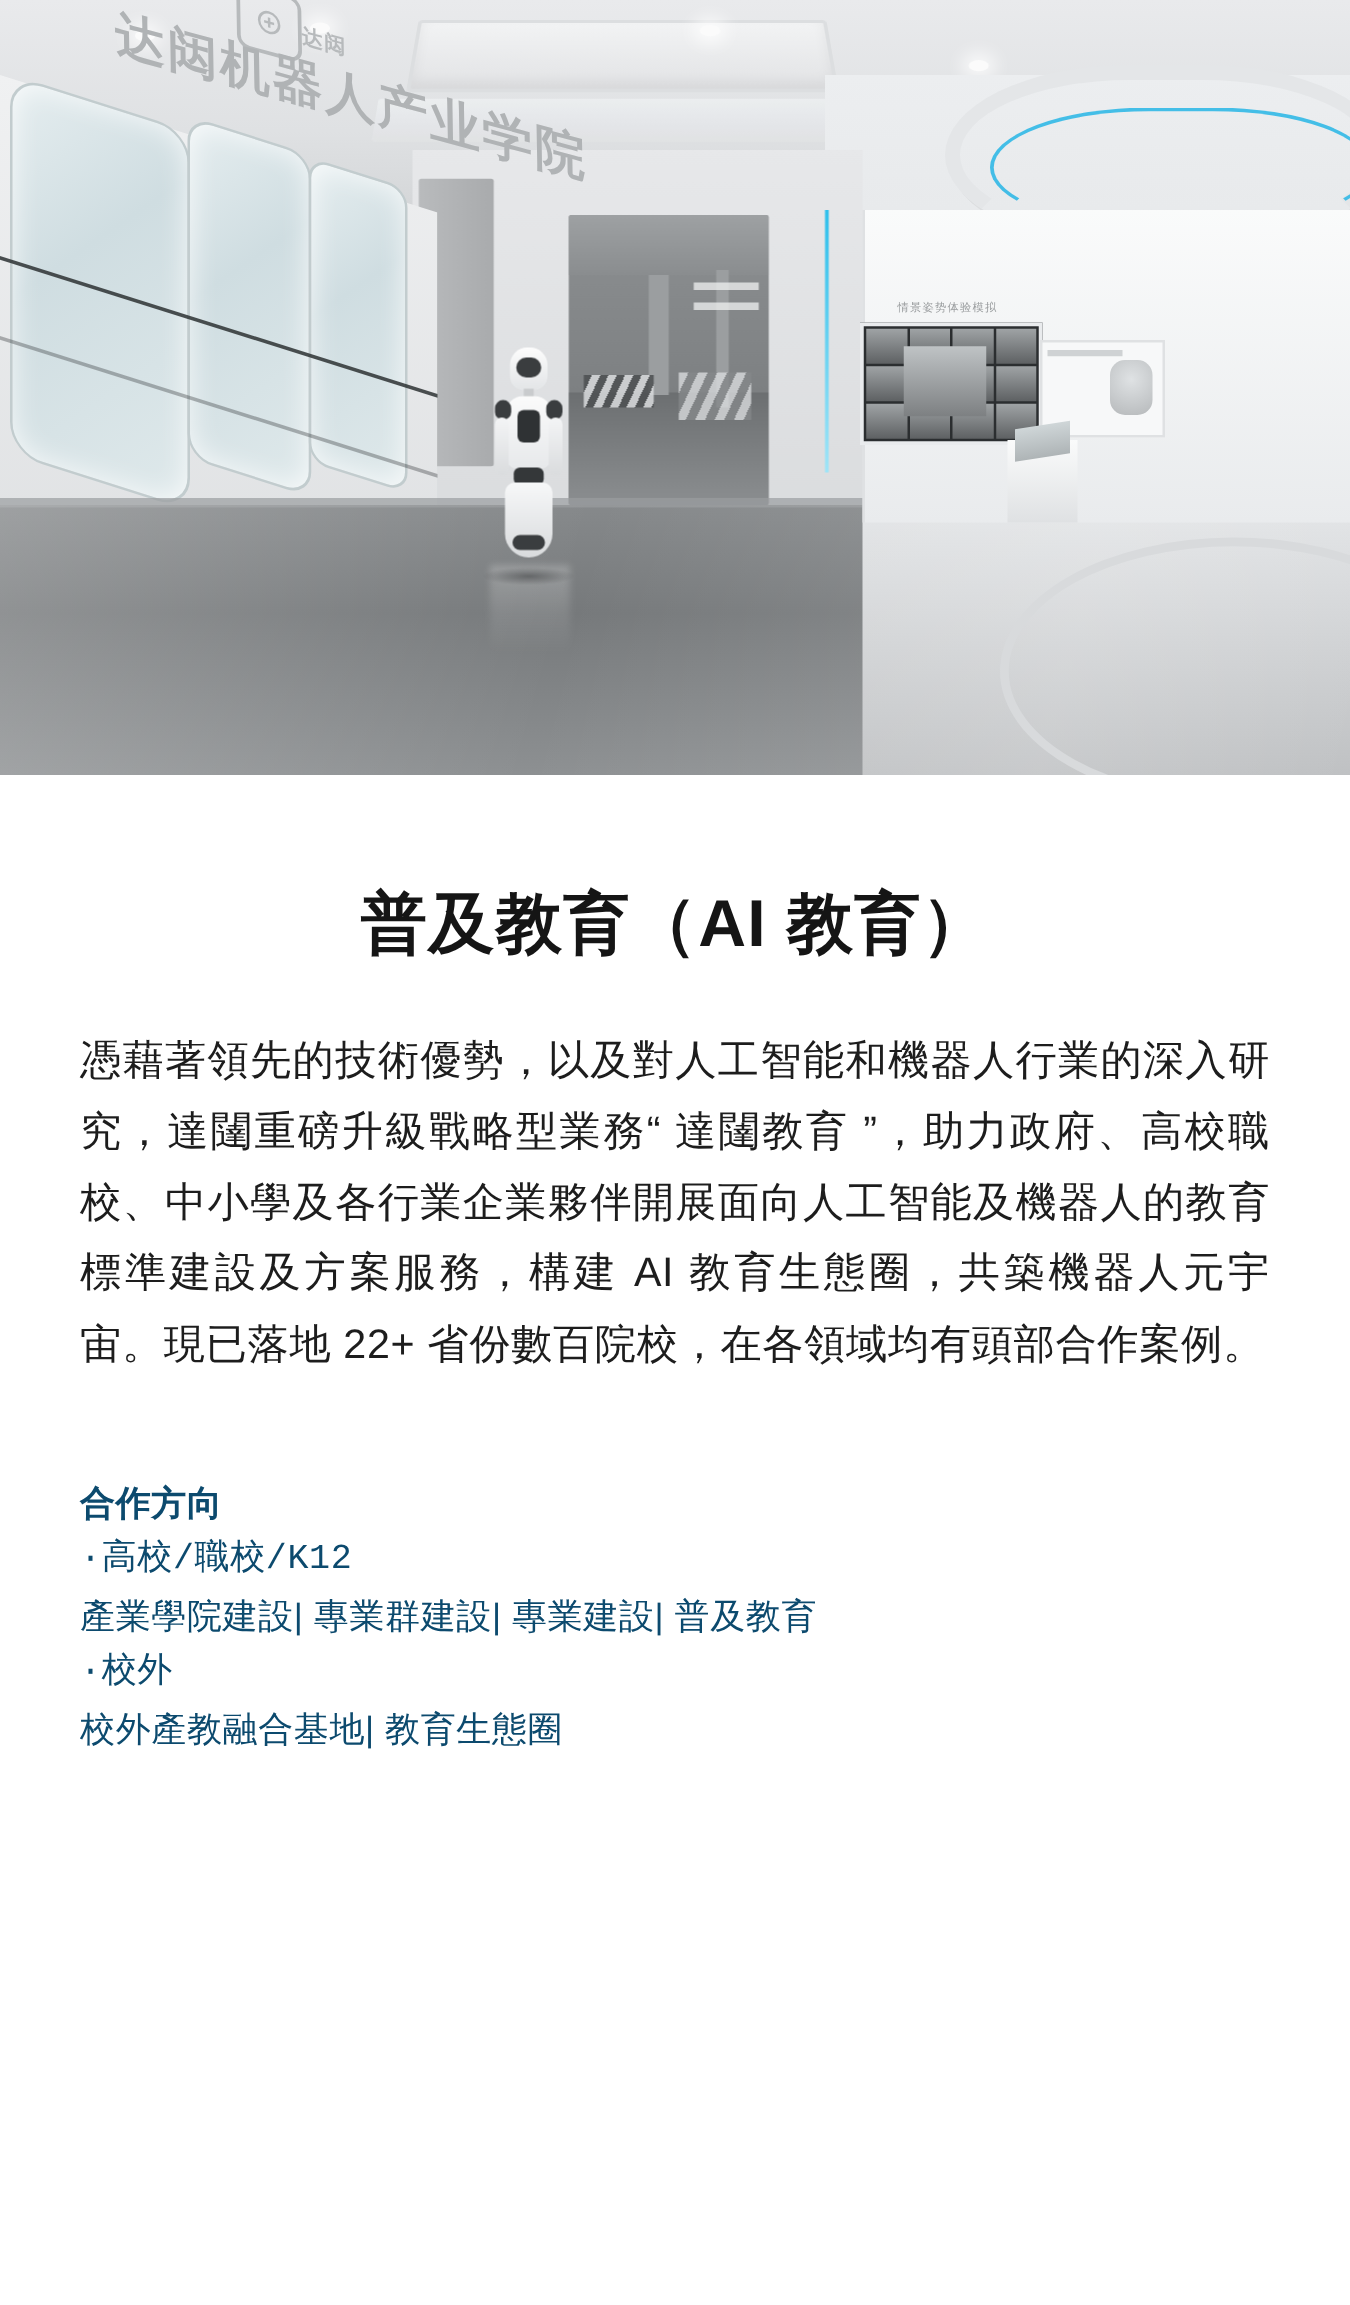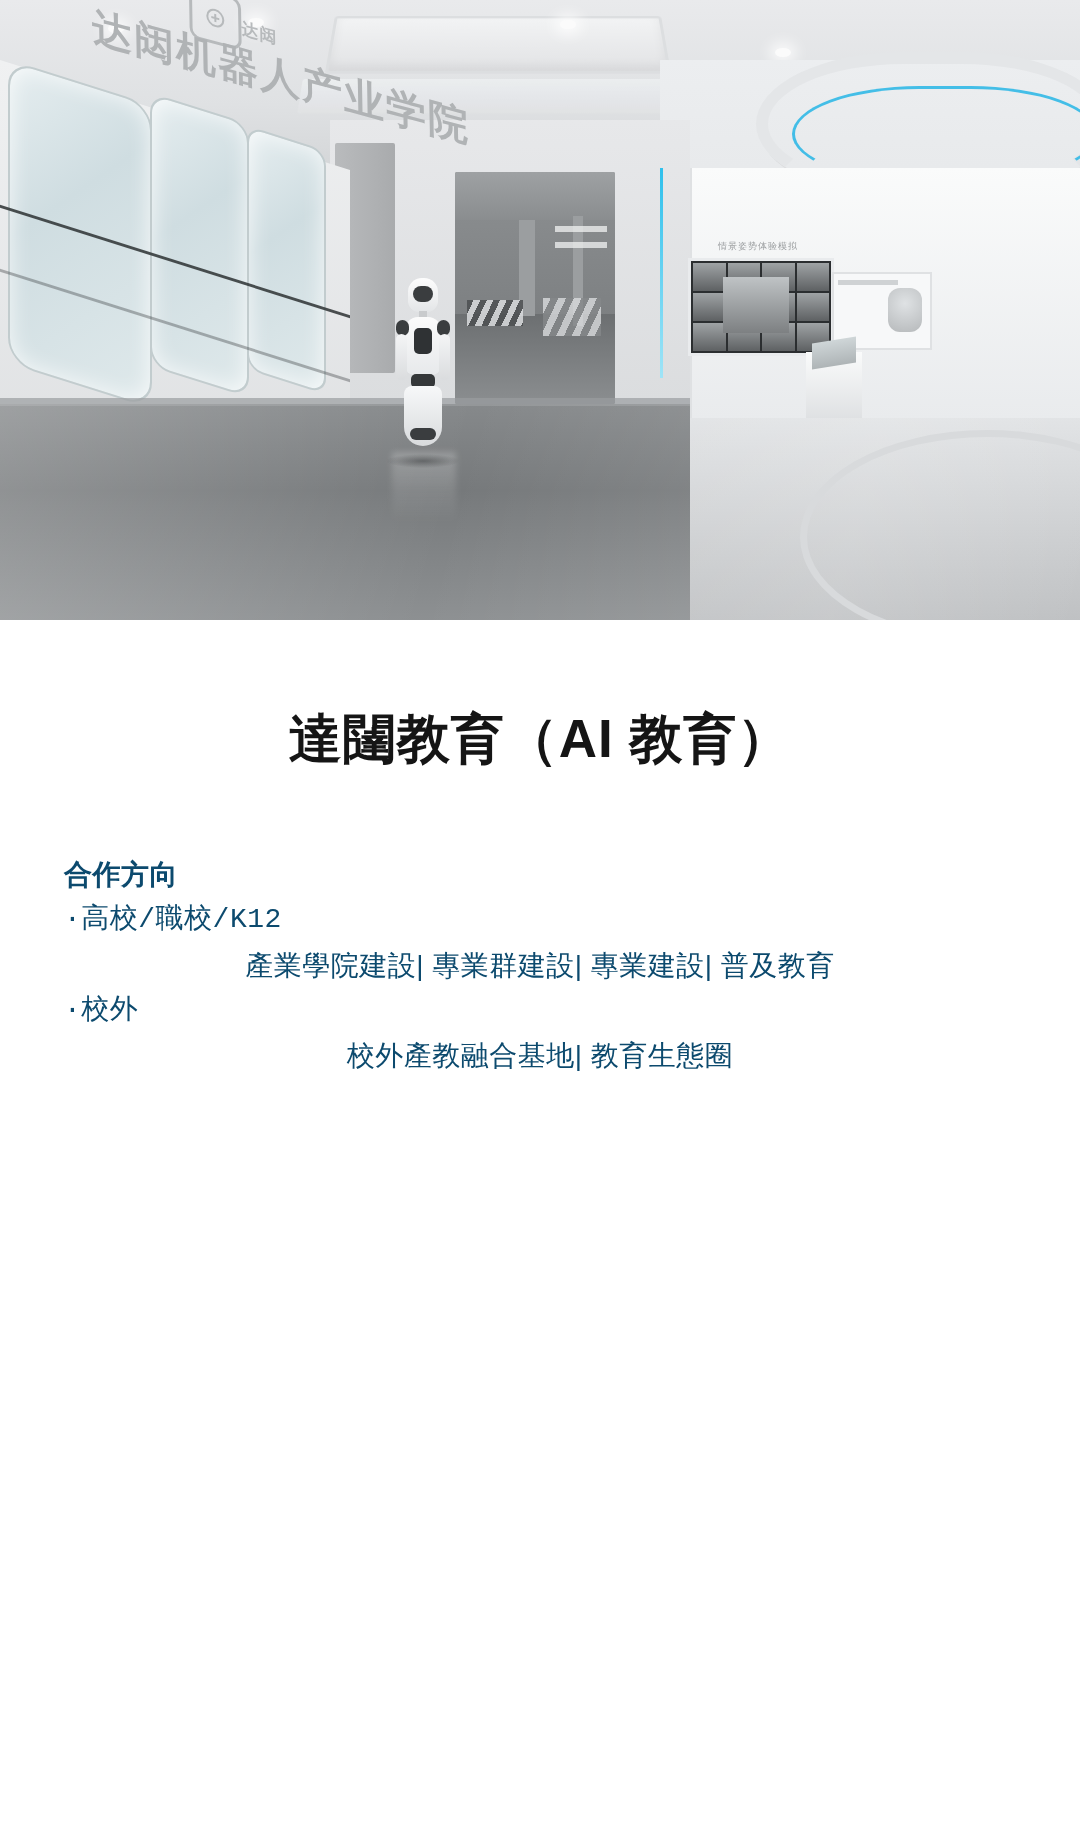--- a/index.html
+++ b/index.html
@@ -318,21 +318,21 @@
     letter-spacing: 0.5px;
   }
   .coop {
     margin-top: 76px;
     font-size: 28px;
     line-height: 1.62;
     color: #0c4a6e;
   }
   .coop-head { font-weight: 600; letter-spacing: .5px; }
   .coop-bullet { letter-spacing: .5px; font-family: Liberation Mono, monospace; }
-  .coop-line { letter-spacing: .5px; text-align: center; }
+  .coop-line { letter-spacing: .5px; }
 </style>
 </head>
 <body>
 
 <div class="hero">
   <div class="hero-scene">
 
     <div class="ceiling"></div>
     <div class="ceiling-recess"></div>
     <div class="ceiling-recess2"></div>
@@ -426,22 +426,23 @@
       <div class="r-waist"></div>
       <div class="r-base"></div>
       <div class="r-base-dark"></div>
       <div class="r-shadow"></div>
     </div>
 
   </div>
 </div>
 
 <div class="content">
-  <h1 class="title">達闥教育（AI 教育）</h1>
-
+  <h1 class="title">普及教育（AI 教育）</h1>
+
+  <p class="body-text">憑藉著領先的技術優勢，以及對人工智能和機器人行業的深入研究，達闥重磅升級戰略型業務“ 達闥教育 ”，助力政府、高校職校、中小學及各行業企業夥伴開展面向人工智能及機器人的教育標準建設及方案服務，構建 AI 教育生態圈，共築機器人元宇宙。現已落地 22+ 省份數百院校，在各領域均有頭部合作案例。</p>
 
   <div class="coop">
     <div class="coop-head">合作方向</div>
     <div class="coop-bullet">·高校/職校/K12</div>
     <div class="coop-line">產業學院建設| 專業群建設| 專業建設| 普及教育</div>
     <div class="coop-bullet">·校外</div>
     <div class="coop-line">校外產教融合基地| 教育生態圈</div>
   </div>
 </div>
 

